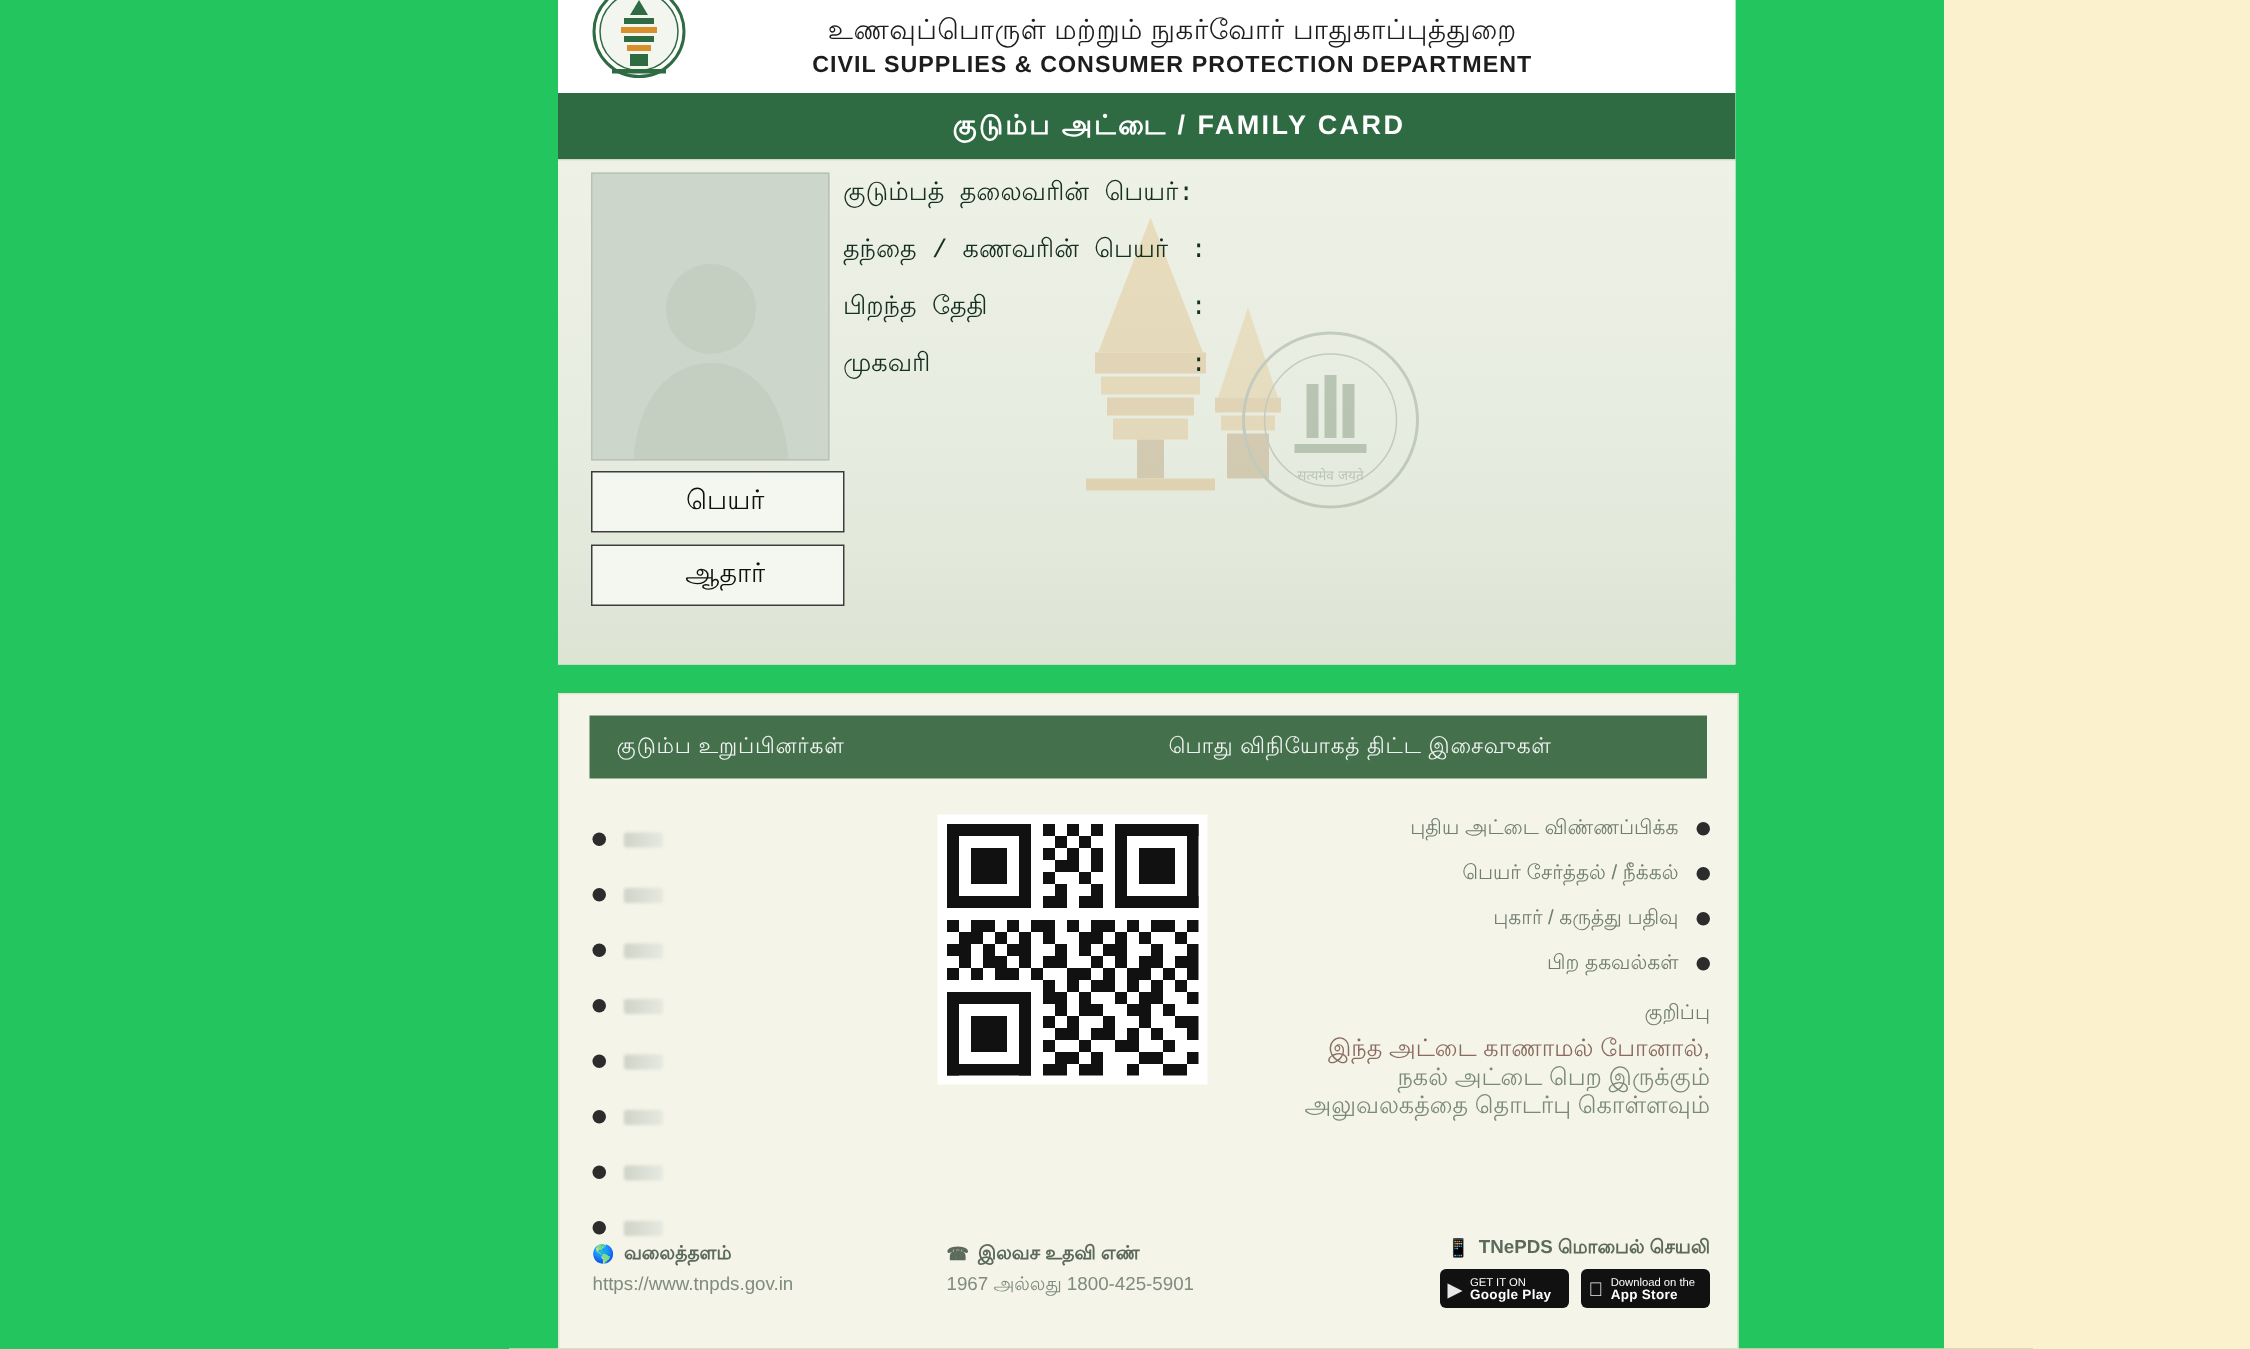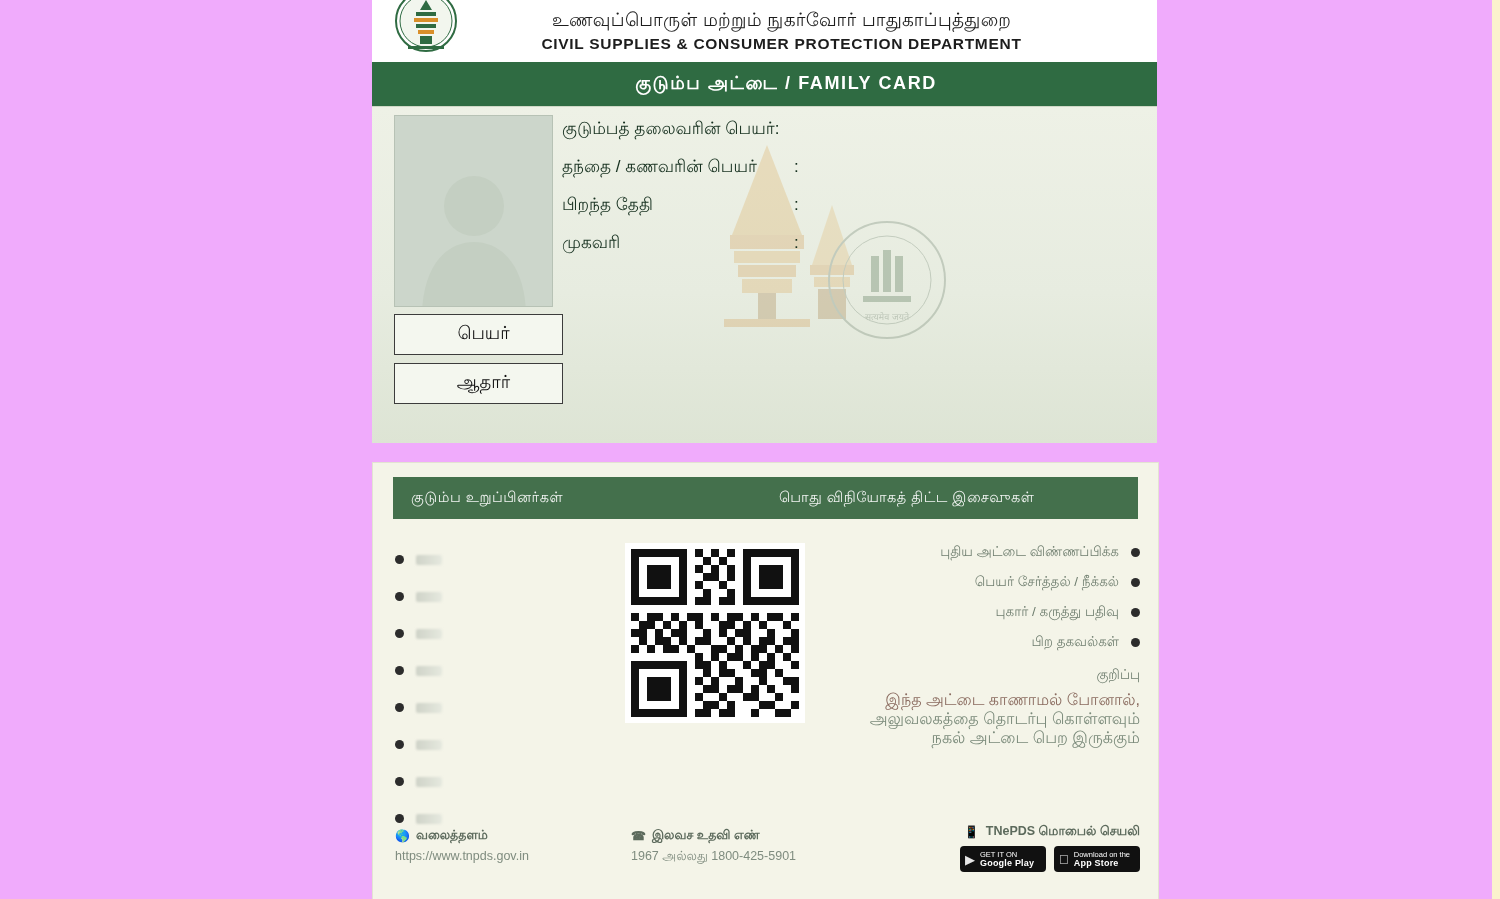--- a/index.html
+++ b/index.html
@@ -7,23 +7,23 @@
     padding: 0;
     background: #fbf1cd;
     width: 1500px;
     height: 899px;
     overflow: hidden;
     font-family: "Liberation Sans", sans-serif;
   }
 
   #stage {
     position: relative;
-    width: 1492px;
+    width: 1296px;
     height: 899px;
-    background: #f0abfc;
+    background: #22c55e;
   }
 
   
   .card-front {
     position: absolute;
     left: 372px;
     top: 0px;
     width: 785px;
     height: 443px;
     background: #ffffff;
@@ -124,20 +124,21 @@
     top: 12px;
     width: 430px;
   }
   .field-row {
     display: flex;
     align-items: baseline;
     height: 38px;
     font-size: 17px;
     color: #16301f;
     white-space: nowrap;
+    font-family: Liberation Mono, monospace;
   }
   .field-label { min-width: 232px; display: inline-block; }
   .field-colon { width: 12px; display: inline-block; }
   .field-value { color: #1b3a24; }
 
   .name-chip, .aadhaar-chip {
     position: absolute;
     left: 22px;
     width: 157px;
     height: 39px;
@@ -570,22 +571,22 @@
         <span class="bullet"></span>
       </div>
       <div class="service-row">
         <span>பிற தகவல்கள்</span>
         <span class="bullet"></span>
       </div>
 
       <div class="note-title">குறிப்பு</div>
       <div class="note-lines">
         <div>இந்த அட்டை காணாமல் போனால்,</div>
+        <div>நகல் அட்டை பெற இருக்கும்</div>
         <div>அலுவலகத்தை தொடர்பு கொள்ளவும்</div>
-        <div>நகல் அட்டை பெற இருக்கும்</div>
       </div>
     </div>
 
     <div class="footer">
 
       <div class="foot-col fc-web">
         <div class="head">
           <span class="foot-ic">🌎</span>
           <span>வலைத்தளம்</span>
         </div>

